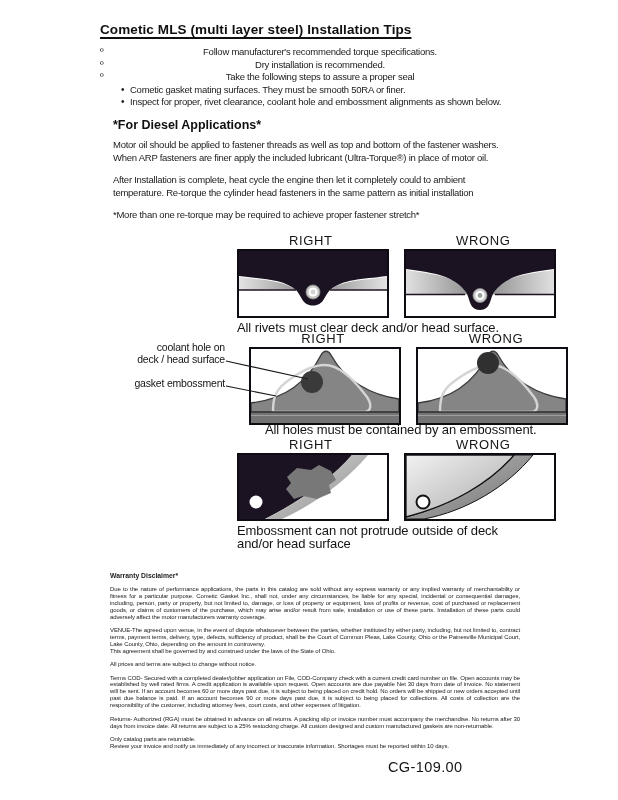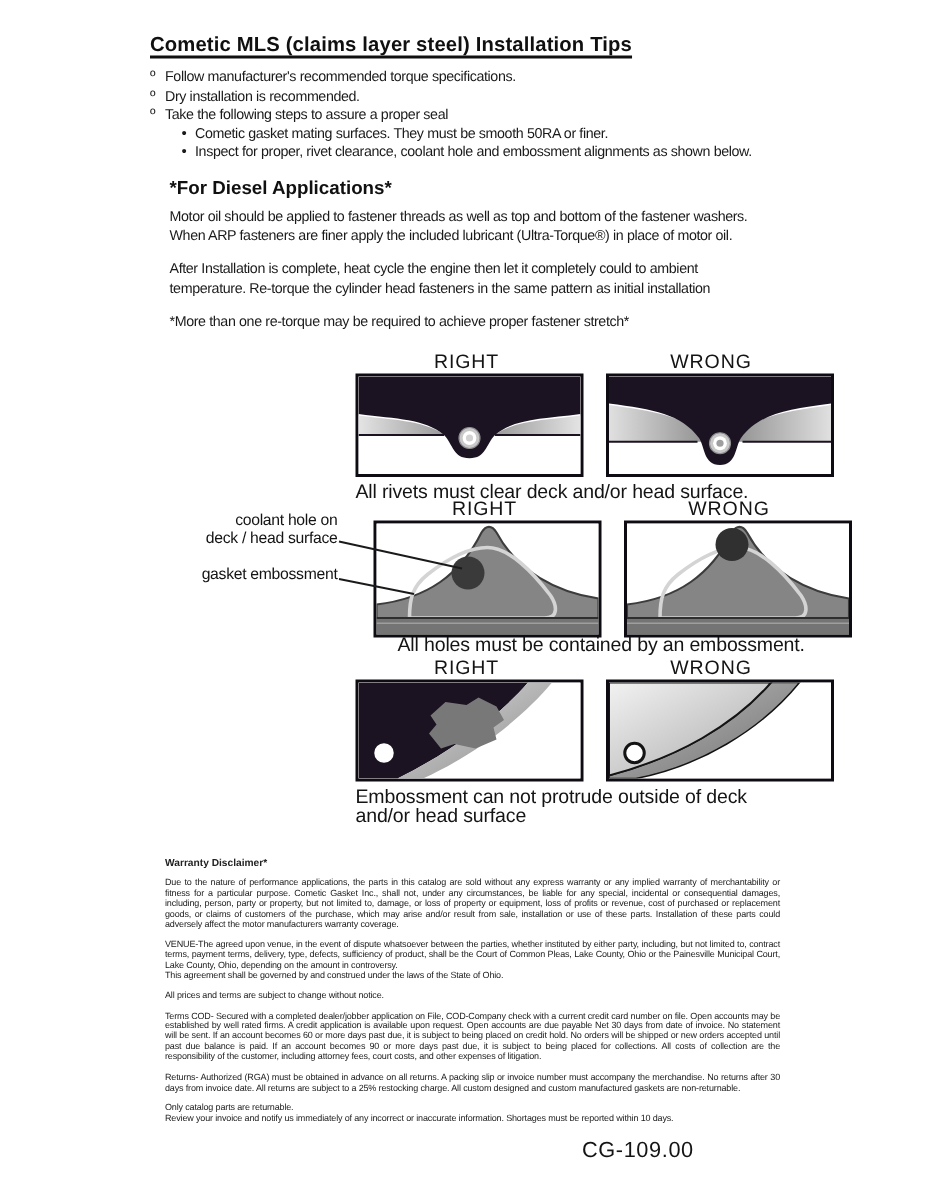--- a/index.html
+++ b/index.html
@@ -4,35 +4,35 @@
 <style>
   html,body{margin:0;padding:0;}
   body{width:618px;height:800px;background:#ffffff;font-family:"Liberation Sans",sans-serif;color:#1a1a1a;}
   .page{position:relative;width:618px;height:800px;background:#fff;overflow:hidden;}
 
   
   .tips{position:absolute;left:100px;top:22px;width:430px;}
   .doc-title{font-size:13.5px;font-weight:bold;letter-spacing:.1px;color:#101010;
     text-decoration:underline;text-decoration-thickness:1.5px;text-underline-offset:3px;margin:0 0 9px 0;}
   .blist{margin:0;padding:0;list-style:none;}
-  .blist li{position:relative;font-size:9.5px;letter-spacing:-.25px;line-height:12.6px;padding-left:10px;white-space:nowrap;}
+  .blist li{position:relative;font-size:9.5px;letter-spacing:-.25px;line-height:12.6px;padding-left:10px;white-space:nowrap;text-align:center;}
   .blist li::before{content:"\00BA";position:absolute;left:0;top:0;font-size:10px;color:#1a1a1a;}
   .sublist{margin:0;padding:0 0 0 21px;list-style:none;}
   .sublist li{position:relative;font-size:9.5px;letter-spacing:-.25px;line-height:12.4px;padding-left:9px;white-space:nowrap;}
   .sublist li::before{content:"\2022";position:absolute;left:0;top:0;font-size:10px;color:#1a1a1a;}
 
   
   .diesel{position:absolute;left:113px;top:118px;width:420px;}
   .diesel h2{font-size:12.5px;font-weight:bold;margin:0 0 7px 0;color:#101010;}
   .pline{font-size:9.5px;letter-spacing:-.25px;line-height:12.6px;white-space:nowrap;}
   .pgroup{margin-bottom:10px;}
 
   
   .fig{position:absolute;}
-  .fig-labels{display:flex;gap:15px;}
+  .fig-labels{display:flex;gap:25px;}
   .fig-label{width:148px;text-align:center;font-size:13px;letter-spacing:.6px;color:#141414;}
   .fig-boxes{display:flex;gap:15px;margin-top:1px;}
   .diag{display:block;border:2px solid #0e0b12;background:#fff;}
   .fig-caption{font-size:13px;letter-spacing:-.1px;line-height:12.5px;margin-top:4px;color:#141414;}
 
   .fig1{left:237px;top:233px;width:320px;}
   .fig3{left:237px;top:437px;width:320px;}
 
   .fig2{left:125px;top:331px;width:445px;height:110px;}
   .fig2 .fig-labels{position:absolute;left:124px;top:0;}
@@ -51,21 +51,21 @@
 
   
   .code{position:absolute;left:388px;top:759px;font-size:14.5px;letter-spacing:.4px;color:#141414;}
 </style>
 </head>
 <body>
 
 <div class="page">
 
   <div class="tips">
-    <h1 class="doc-title">Cometic MLS (claims layer steel) Installation Tips</h1>
+    <h1 class="doc-title">Cometic MLS (multi layer steel) Installation Tips</h1>
     <ul class="blist">
       <li>Follow manufacturer's recommended torque specifications.</li>
       <li>Dry installation is recommended.</li>
       <li>Take the following steps to assure a proper seal</li>
     </ul>
     <ul class="sublist">
       <li>Cometic gasket mating surfaces.  They must be smooth 50RA or finer.</li>
       <li>Inspect for proper, rivet clearance, coolant hole and embossment alignments as shown below.</li>
     </ul>
   </div>

